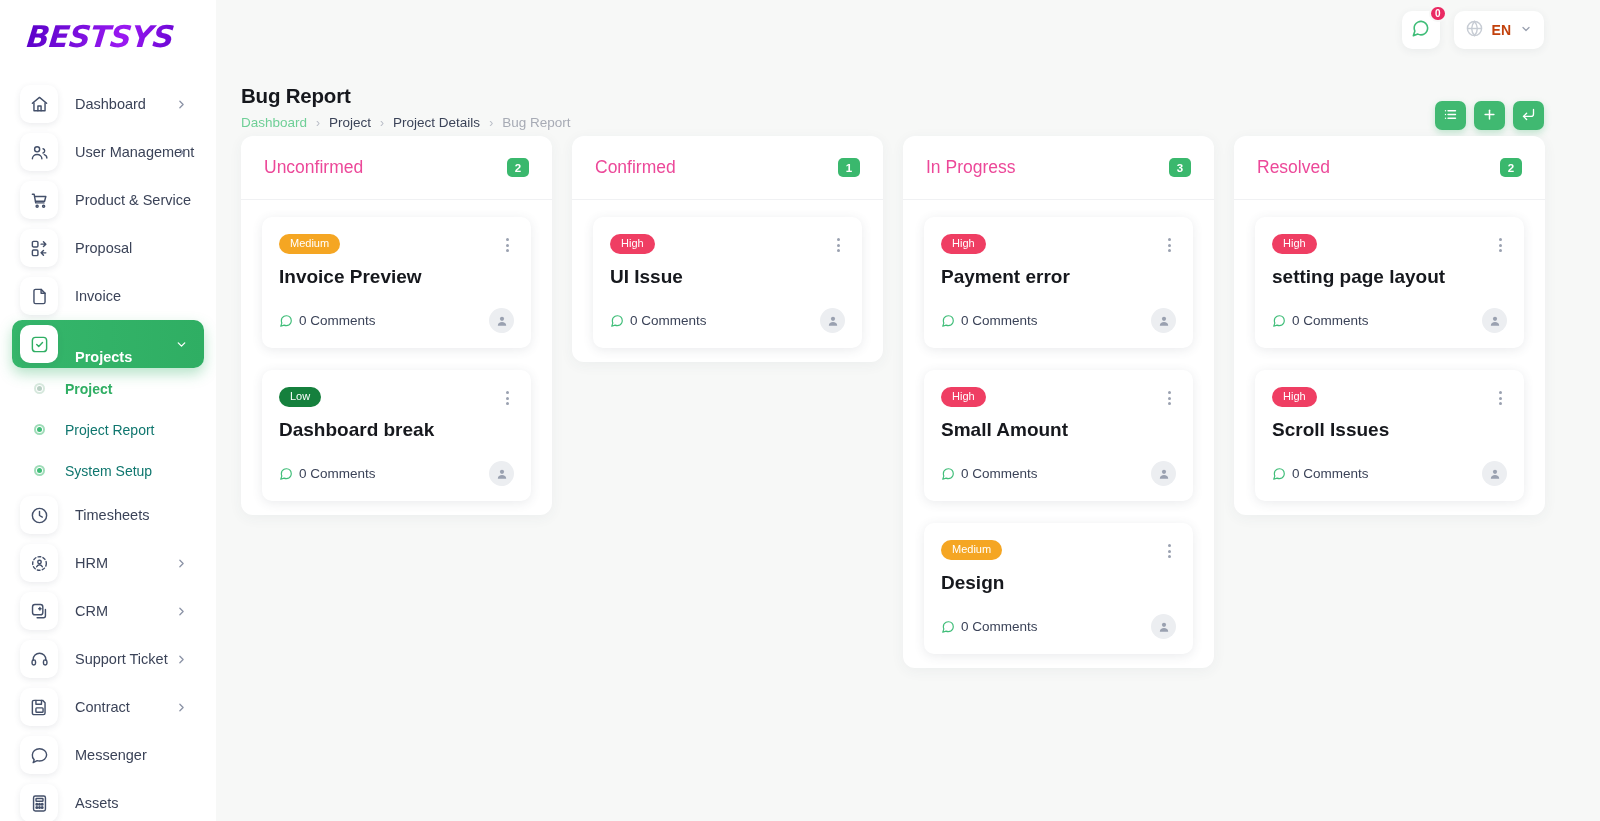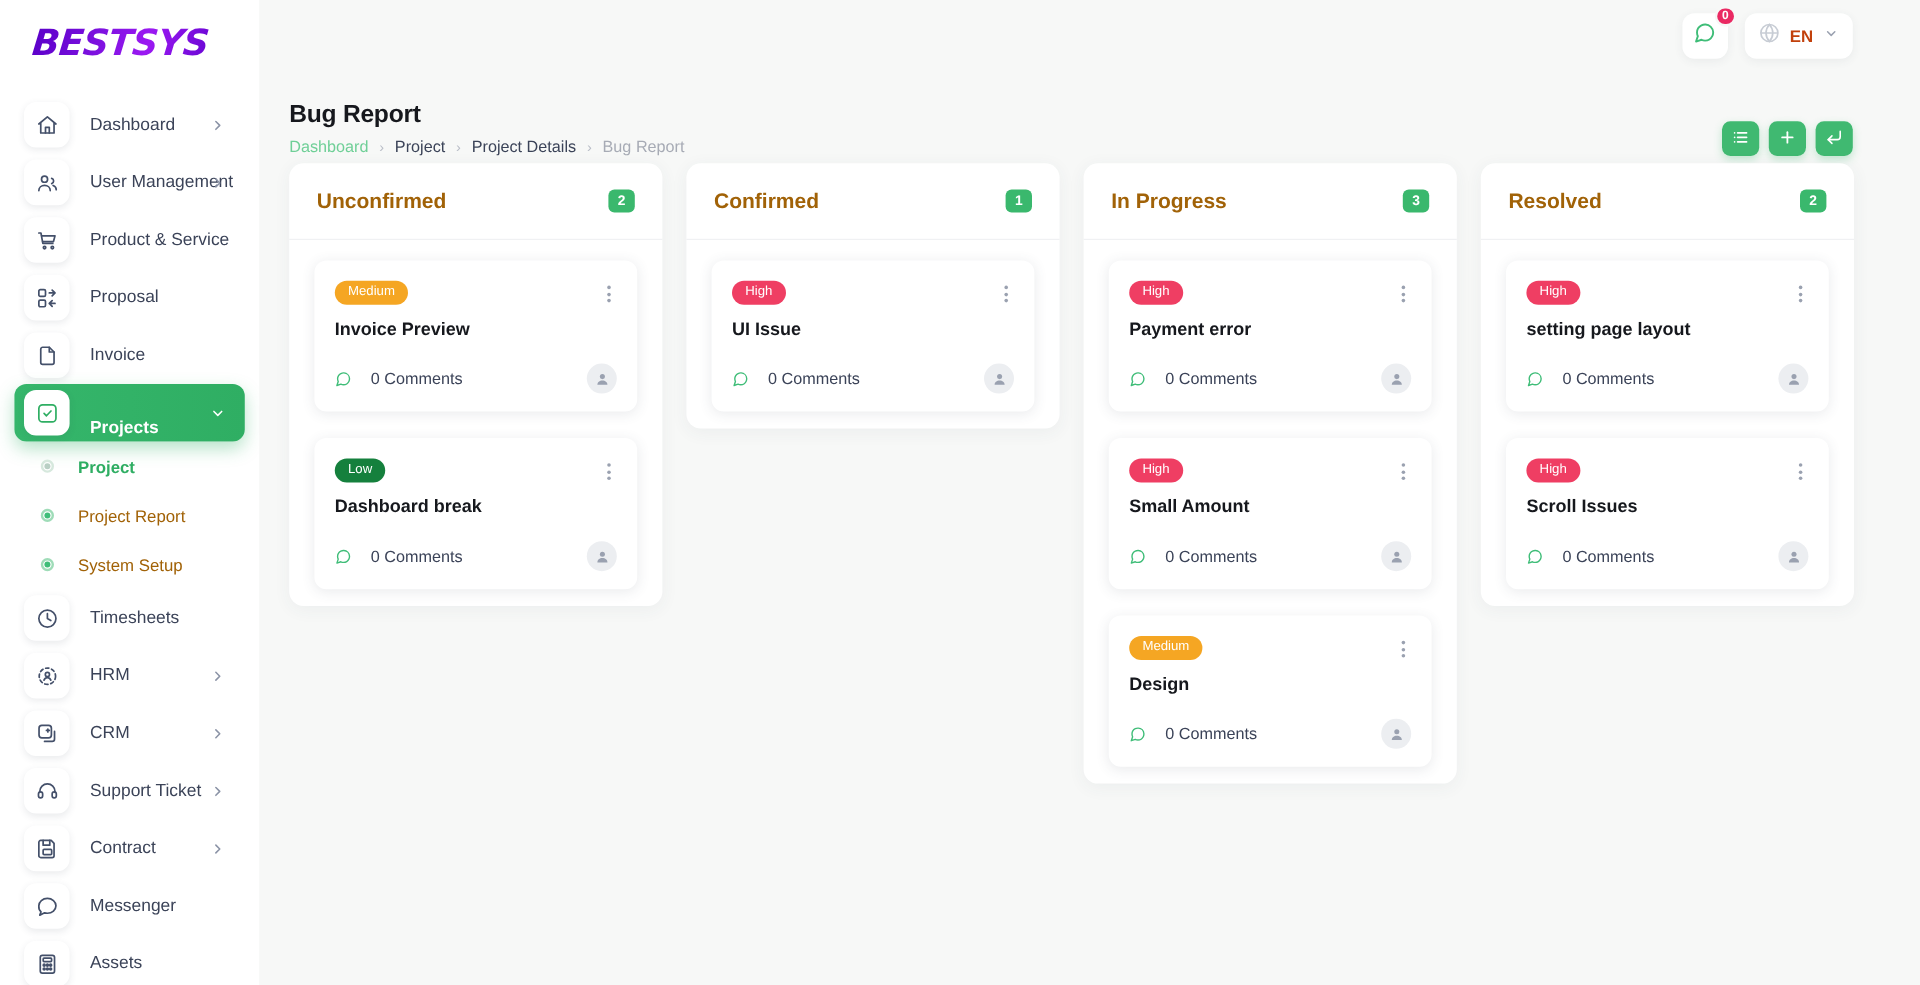--- a/index.html
+++ b/index.html
@@ -88,21 +88,21 @@
     position: relative;
   }
   .sub-item .dot::after{
     content:""; position:absolute; left:1px; top:1px;
     width:5px; height:5px; border-radius:50%;
     background:#3fbd78;
   }
   .sub-item .lbl {
     margin-left: 20px;
     font-size: 14px;
-    color: #a16207;
+    color: #0f766e;
   }
   .sub-item.current .lbl { color: #2fae63; font-weight: 700; }
   .sub-item.current .dot { border-color: #d6e8dd; }
   .sub-item.current .dot::after { background: #b9cfc4; }
 
   
   #topbar {
     position: absolute; left: 216px; top: 0;
     width: 1384px; height: 60px;
     display: flex; align-items: center; justify-content: flex-end;
@@ -172,21 +172,21 @@
     border-radius: 12px;
     box-shadow: 0 3px 14px rgba(60,70,90,0.055);
     padding-bottom: 14px;
   }
   .col-head {
     height: 64px;
     display: flex; align-items: center; justify-content: space-between;
     padding: 0 23px 0 23px;
     border-bottom: 1px solid #f0f1f3;
   }
-  .col-title { font-size: 17.5px; font-weight: 700; color: #a16207; }
+  .col-title { font-size: 17.5px; font-weight: 400; color: #ec4899; }
   .col-count {
     min-width: 22px; height: 19px;
     background: #3ab86d;
     color: #fff;
     border-radius: 5px;
     font-size: 11.5px; font-weight: 600;
     display: flex; align-items: center; justify-content: center;
     padding: 0 6px;
   }
   .col-body { padding: 17px 21px 0 21px; }
@@ -212,27 +212,27 @@
   .badge.high   { background: #ef3e63; }
   .badge.medium { background: #f5a623; }
   .badge.low    { background: #15803d; }
   .kebab {
     display: flex; flex-direction: column; gap: 2.5px;
     padding: 4px 5px; cursor: pointer;
   }
   .kebab i { width: 3px; height: 3px; border-radius: 50%; background: #9aa1b0; display: block; }
   .card-title {
     margin-top: 10px;
-    font-size: 15px; font-weight: 700; color: #16181d;
+    font-size: 19px; font-weight: 700; color: #16181d;
   }
   .card-foot {
     margin-top: 20px;
     display: flex; align-items: center; justify-content: space-between;
   }
-  .comments { display: flex; align-items: center; gap: 16px; font-size: 13.5px; color: #3b4358; }
+  .comments { display: flex; align-items: center; gap: 6px; font-size: 13.5px; color: #3b4358; }
   .comments .ci { color: #3fbd78; display: flex; }
   .avatar {
     width: 25px; height: 25px; border-radius: 50%;
     background: #eceef1;
     display: flex; align-items: center; justify-content: center;
     color: #9aa1b0;
   }
 </style>
 </head>
 <body>

